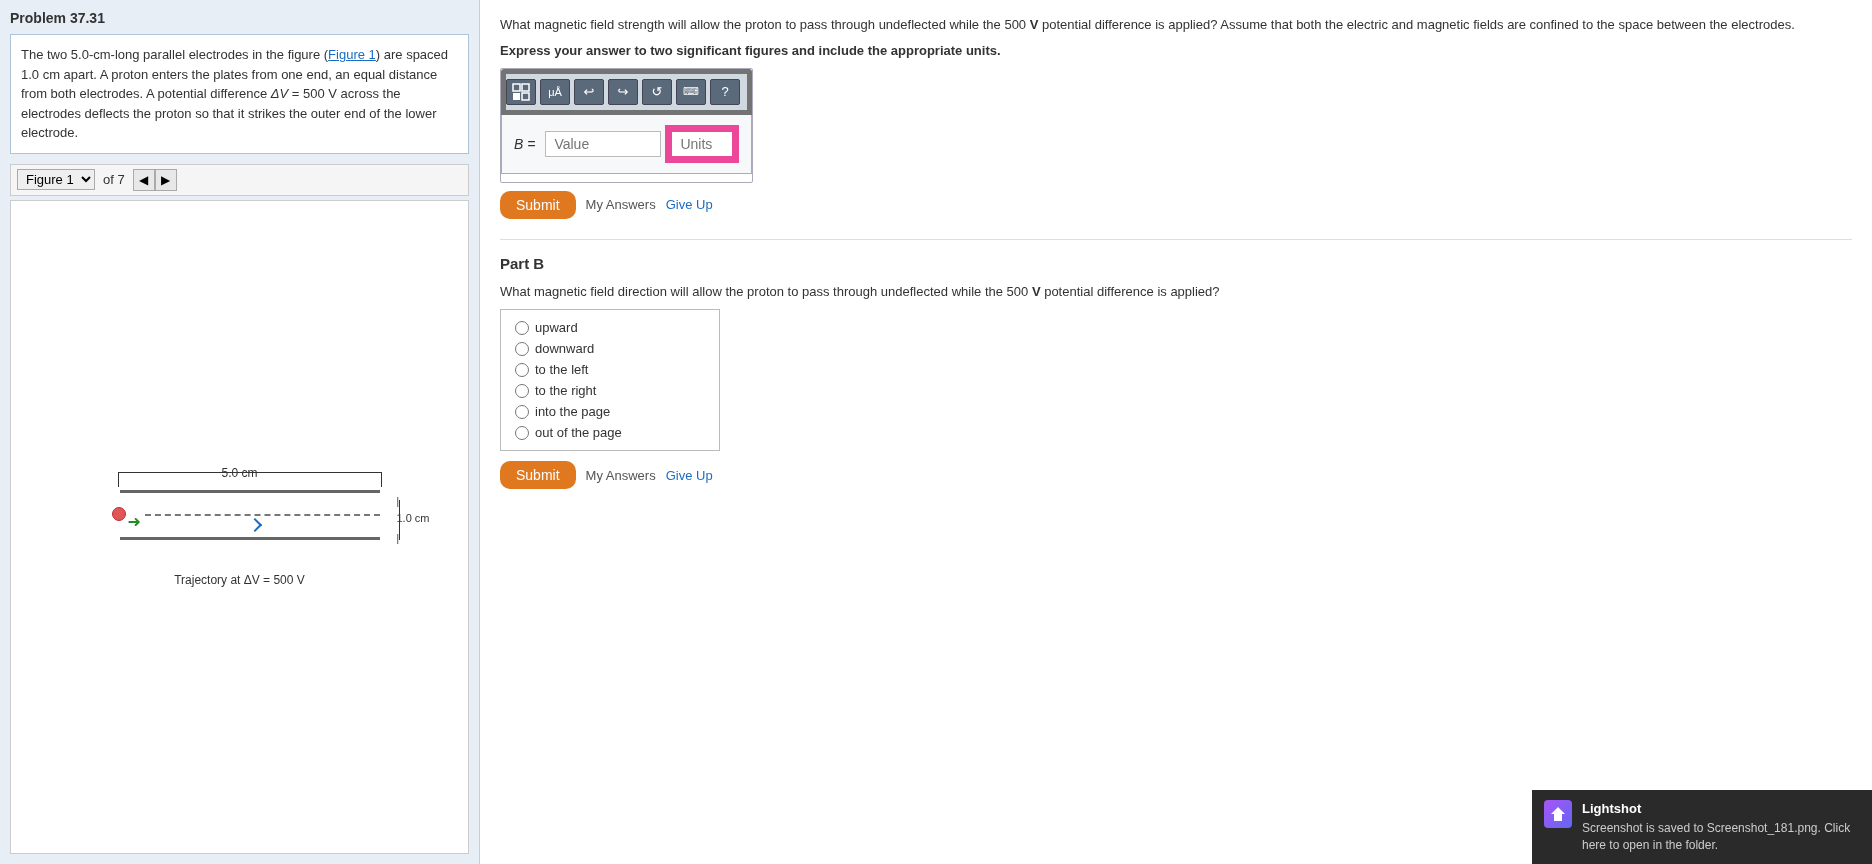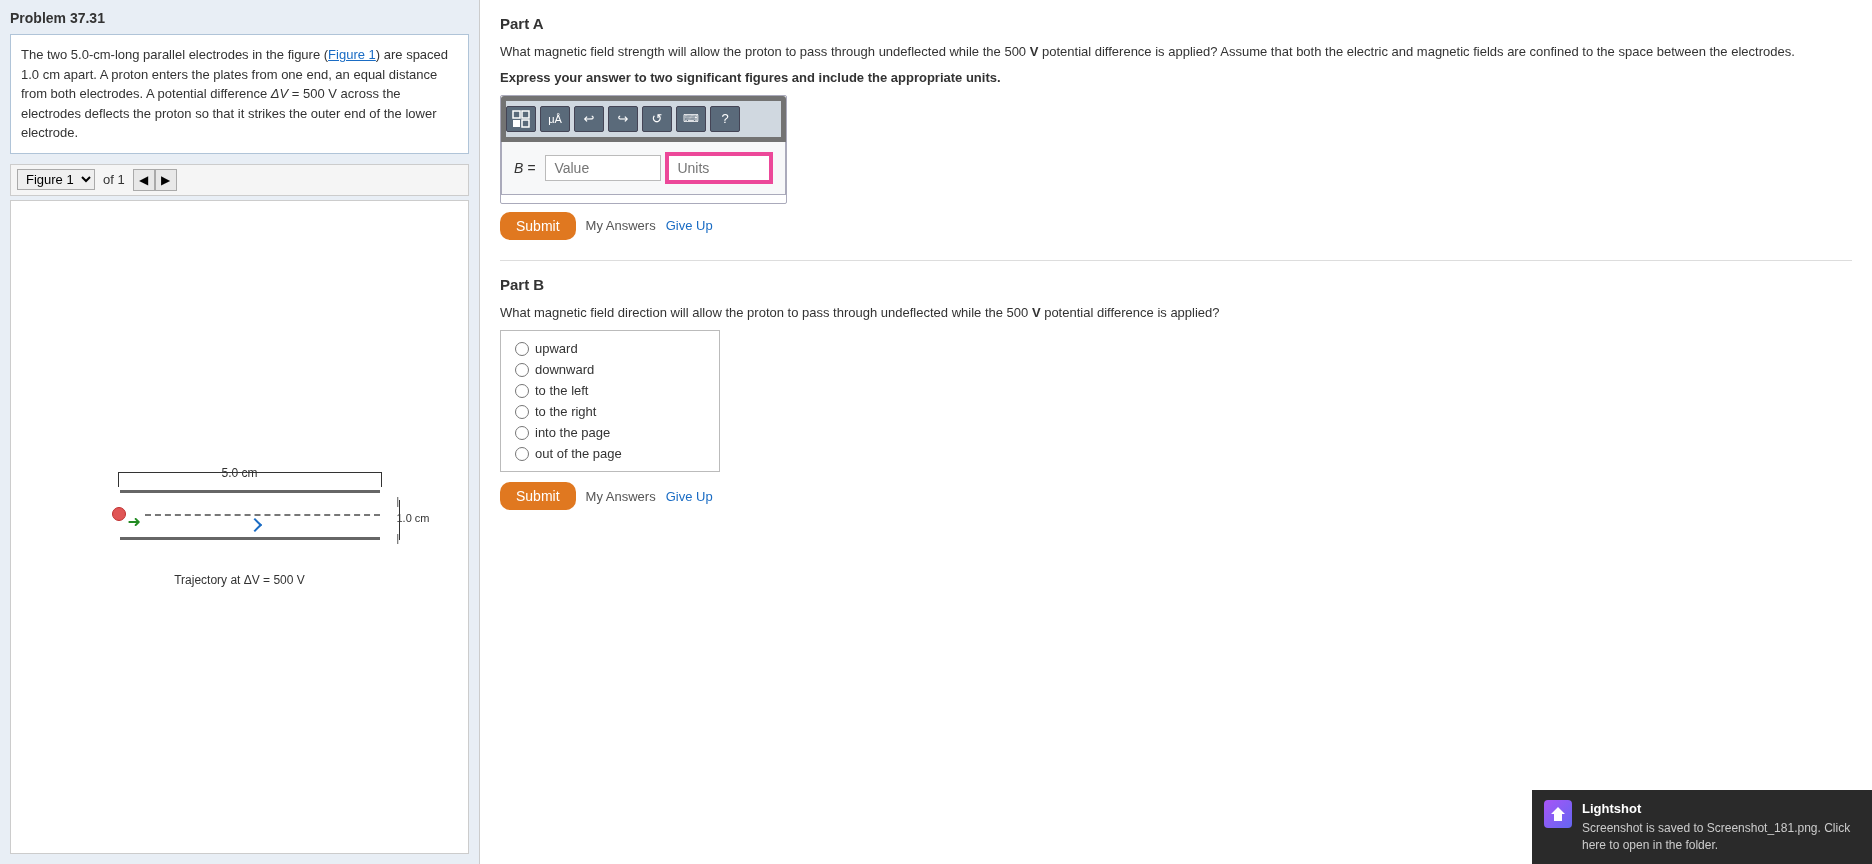--- a/index.html
+++ b/index.html
@@ -223,24 +223,24 @@
     .value-input {
       border: 1px solid #bbb;
       padding: 4px 8px;
       font-size: 14px;
       width: 116px;
       color: #999;
       background: #fff;
     }
 
     .units-input {
-      border: 4px solid #ec4899;
+      border: 7px solid #ec4899;
       padding: 4px 8px;
       font-size: 14px;
-      width: 108px;
+      width: 74px;
       color: #999;
       background: #fff;
     }
 
     .action-row {
       display: flex;
       align-items: center;
       gap: 10px;
       margin-bottom: 20px;
     }
@@ -384,21 +384,21 @@
   <div class="problem-text-box">
     <span>
       The two 5.0-cm-long parallel electrodes in the figure (<a href="#" style="color:#1a6cc4;">Figure 1</a>) are spaced 1.0 cm apart. A proton enters the plates from one end, an equal distance from both electrodes. A potential difference <span class="math-delta">ΔV</span> = 500 V across the electrodes deflects the proton so that it strikes the outer end of the lower electrode.
     </span>
   </div>
 
   <div class="figure-controls">
     <select class="figure-select">
       <option>Figure 1</option>
     </select>
-    <span class="figure-of-label">of 1</span>
+    <span class="figure-of-label">of 7</span>
     <button class="figure-nav-btn">◀</button>
     <button class="figure-nav-btn">▶</button>
   </div>
 
   <div class="figure-display">
     <div class="figure-inner">
 
       <div class="brace-top"></div>
       <div style="position:absolute; top:4px; left:50%; transform:translateX(-50%); font-size:12px;">5.0 cm</div>
 
@@ -423,21 +423,20 @@
       <div style="position:absolute; top:50px; right:-40px; font-size:11px;">1.0 cm</div>
 
       <div class="trajectory-label">Trajectory at ΔV = 500 V</div>
     </div>
   </div>
 </div>
 
 <div class="right-panel">
 
   <div>
-    <div class="part-header">Part A</div>
     <p class="part-question">
       What magnetic field strength will allow the proton to pass through undeflected while the 500 <strong>V</strong> potential difference is applied? Assume that both the electric and magnetic fields are confined to the space between the electrodes.
     </p>
     <p class="express-note">Express your answer to two significant figures and include the appropriate units.</p>
 
     
     <div style="border:1px solid #aab; border-radius:2px; display:inline-block; background:#fff; margin-bottom:8px;">
       <div class="answer-toolbar">
         <button class="toolbar-btn">
           <svg width="18" height="18" viewBox="0 0 18 18" fill="none">

